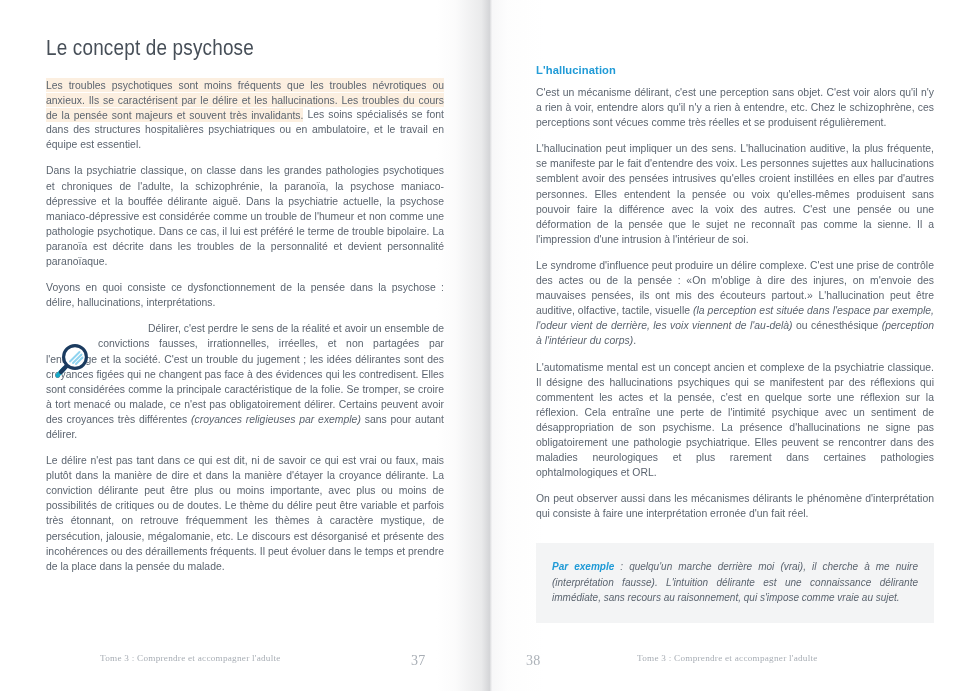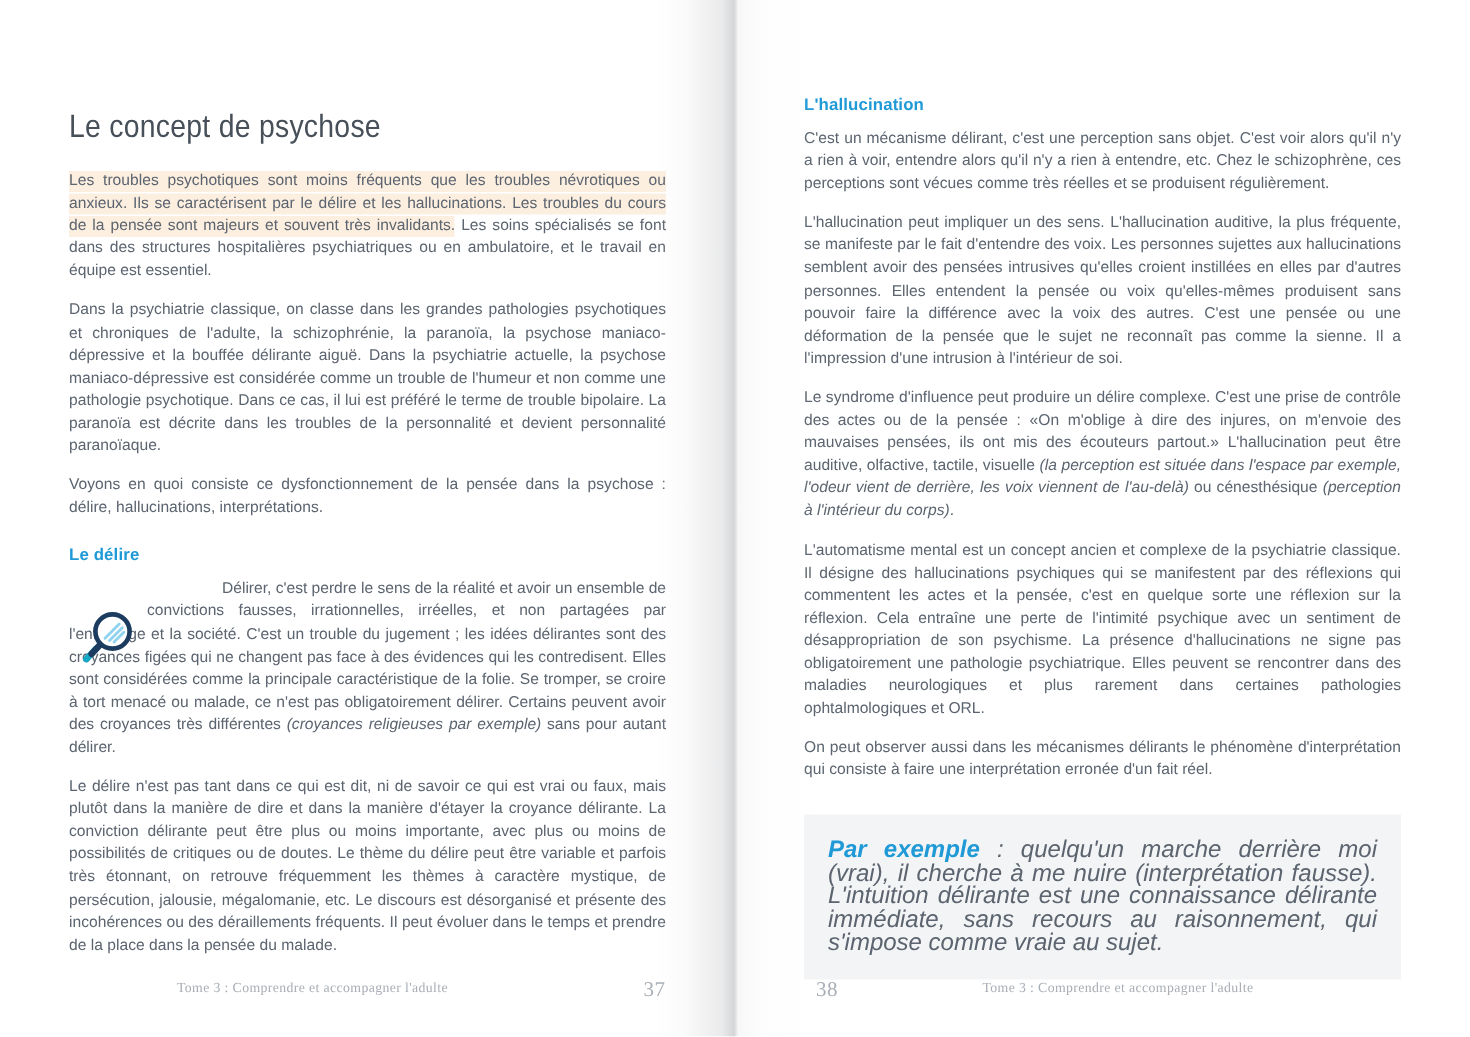--- a/index.html
+++ b/index.html
@@ -22,21 +22,21 @@
     inset: 0;
     display: flex;
   }
   .page {
     position: relative;
     width: 490px;
     height: 691px;
     background: #ffffff;
     box-sizing: border-box;
   }
-  .page-left  { padding: 72px 46px 0 46px; }
+  .page-left  { padding: 36px 46px 0 46px; }
   .page-right { padding: 60px 46px 0 46px; }
 
   #gutter {
     position: absolute;
     left: 436px;
     top: 0;
     width: 108px;
     height: 691px;
     pointer-events: none;
     background: linear-gradient(to right,
@@ -120,21 +120,21 @@
     height: 30px;
   }
 
   
   .callout {
     background: #f3f4f5;
     padding: 16px 16px 17px 16px;
     margin-top: 22px;
   }
   .callout p {
-    font-size: 16px;
+    font-size: 10px;
     line-height: 15.4px;
     font-style: italic;
     text-align: justify;
     margin: 0;
     color: #5b646f;
   }
   .callout .lead {
     color: #1f9ad6;
     font-weight: bold;
     font-style: italic;
@@ -144,21 +144,20 @@
   .footer {
     position: absolute;
     bottom: 24px;
     left: 0;
     width: 100%;
     height: 14px;
     font-family: "Liberation Serif", serif;
     font-size: 9.2px;
     color: #a8aeb5;
     letter-spacing: 0.25px;
-    margin-left: 18px;
   }
   .f-text { position: absolute; white-space: nowrap; }
   .f-num  { position: absolute; font-size: 14px; color: #a8aeb5; }
 
   .page-left  .f-text { left: 100px; }
   .page-left  .f-num  { left: 411px; }
   .page-right .f-text { left: 147px; }
   .page-right .f-num  { left: 36px; }
 </style>
 </head>
@@ -169,21 +168,20 @@
   <div class="page page-left">
 
     <h1 class="doc-title">Le concept de psychose</h1>
 
     <p class="body"><span class="hl">Les troubles psychotiques sont moins fréquents que les troubles névrotiques ou anxieux. Ils se caractérisent par le délire et les hallucinations. Les troubles du cours de la pensée sont majeurs et souvent très invalidants.</span><span> Les soins spécialisés se font dans des structures hospitalières psychiatriques ou en ambulatoire, et le travail en équipe est essentiel.</span></p>
 
     <p class="body">Dans la psychiatrie classique, on classe dans les grandes pathologies psychotiques et chroniques de l'adulte, la schizophrénie, la paranoïa, la psychose maniaco-dépressive et la bouffée délirante aiguë. Dans la psychiatrie actuelle, la psychose maniaco-dépressive est considérée comme un trouble de l'humeur et non comme une pathologie psychotique. Dans ce cas, il lui est préféré le terme de trouble bipolaire. La paranoïa est décrite dans les troubles de la personnalité et devient personnalité paranoïaque.</p>
 
     <p class="body">Voyons en quoi consiste ce dysfonctionnement de la pensée dans la psychose : délire, hallucinations, interprétations.</p>
 
-    <h2 class="sub-head">Le délire</h2>
 
     <div class="def-block">
 
       <span class="magnifier">
         <svg viewBox="0 0 44 40" width="44" height="40" aria-hidden="true">
           <line x1="13" y1="27.5" x2="6.5" y2="34.5" stroke="#16a9c7" stroke-width="4.2" stroke-linecap="round"></line>
           <line x1="16" y1="24.5" x2="10" y2="31" stroke="#1b3b5f" stroke-width="4.2" stroke-linecap="round"></line>
           <circle cx="24" cy="16" r="11.4" fill="#ffffff" stroke="#1b3b5f" stroke-width="3.1"></circle>
           <line x1="19" y1="20.5" x2="28.5" y2="11" stroke="#8fd3ef" stroke-width="1.9" stroke-linecap="round"></line>
           <line x1="22" y1="22" x2="30.5" y2="13.5" stroke="#8fd3ef" stroke-width="1.9" stroke-linecap="round"></line>

